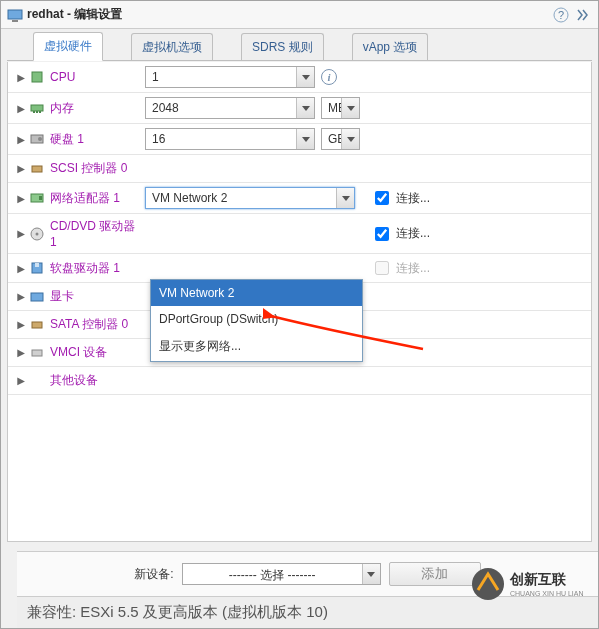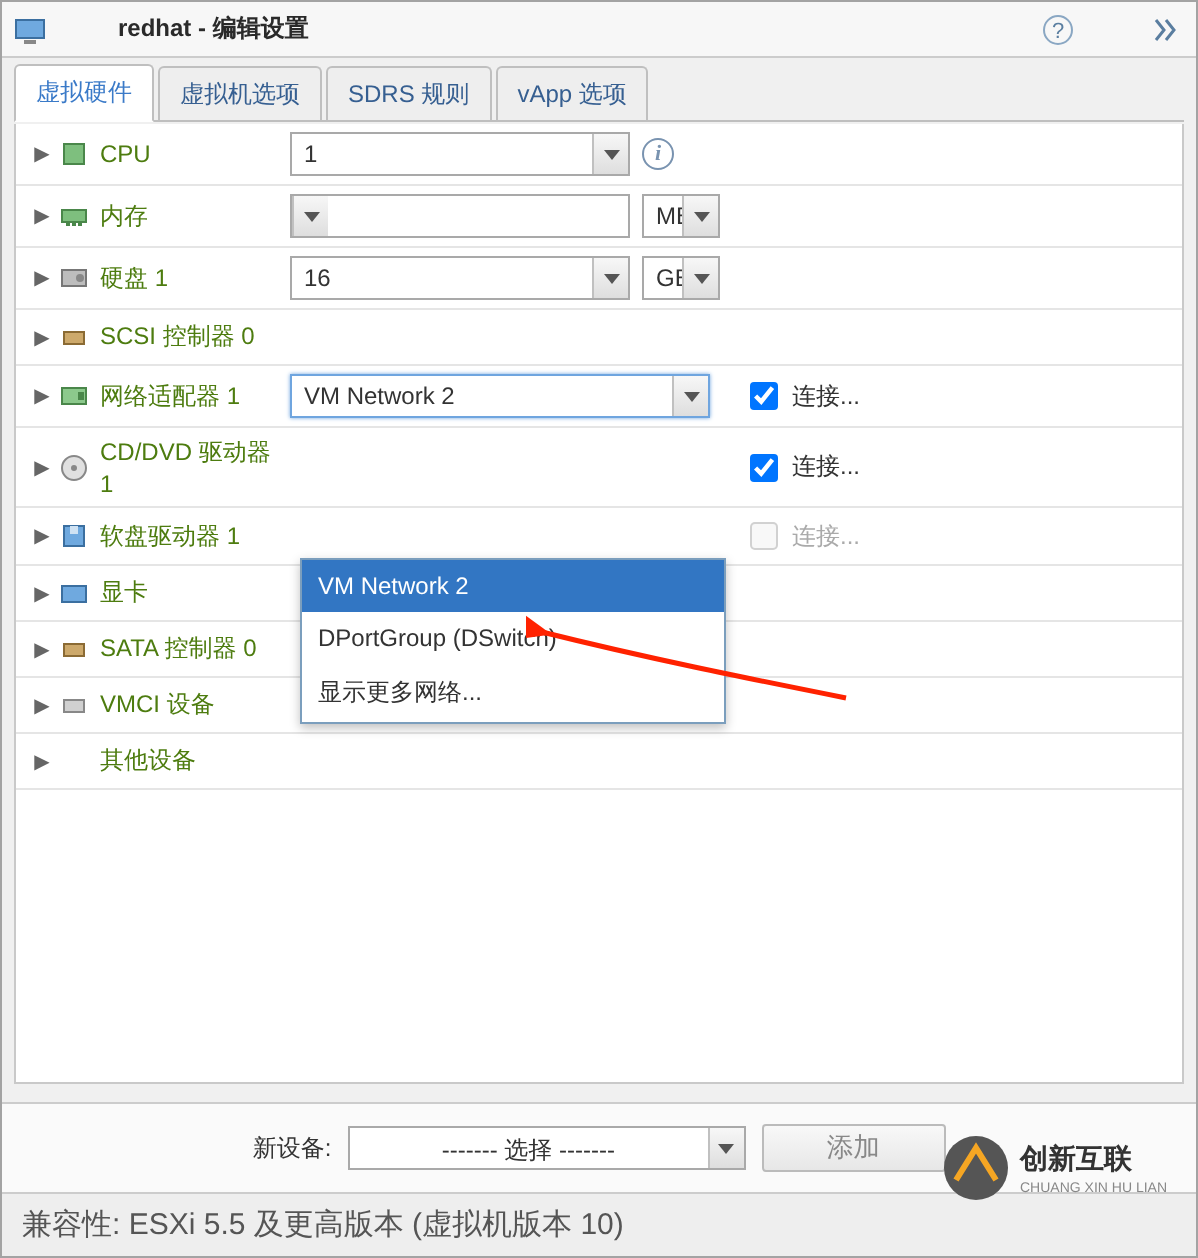--- a/index.html
+++ b/index.html
@@ -1,34 +1,34 @@
 <!DOCTYPE html>
 <html><head>
 <meta charset="utf-8">
 <style>
   * { box-sizing: border-box; }
   html, body { margin:0; padding:0; font-family: Arial, "Microsoft YaHei", sans-serif; font-size:12px; color:#333; background:#fff; }
   .window { width:599px; height:629px; position:relative; border:1px solid #a3a3a3; background:#f0f0f0; }
-  .titlebar { height:28px; display:flex; align-items:center; padding:0 6px; background:#f7f7f7; border-bottom:1px solid #ccc;gap:32px; }
+  .titlebar { height:28px; display:flex; align-items:center; padding:0 6px; background:#f7f7f7; border-bottom:1px solid #ccc; }
   .titlebar .ticon { width:16px; height:16px; margin-right:4px; display:flex; align-items:center; justify-content:center; }
   .titlebar .title { font-weight:bold; color:#2a2a2a; }
   .titlebar .spacer { flex:1; }
   .titlebar .help, .titlebar .expand { width:18px; height:18px; display:flex; align-items:center; justify-content:center; color:#5a7ea0; margin-left:4px; cursor:pointer; }
   
   .tabs { display:flex; align-items:flex-end; height:32px; padding:6px 6px 0 6px; gap:0; }
-  .tab { padding:5px 10px; border:1px solid #bfbfbf; border-bottom:none; background:#eee; cursor:pointer; border-radius:3px 3px 0 0; margin-right:2px; color:#365f91; }
+  .tab { padding:5px 10px; border:1px solid #bfbfbf; border-bottom:none; background:#eee; cursor:pointer; border-radius:3px 3px 0 0; margin-right:2px; color:#365f91;margin-left:26px; }
   .tab.active { background:#fff; color:#3a7ac8; border-bottom:1px solid #fff; position:relative; z-index:2; }
   .tabline { height:1px; background:#bfbfbf; margin:0 6px; position:relative; top:-1px; z-index:1; }
   
   .panel { flex:1; background:#fff; margin:0 6px 6px 6px; border:1px solid #c9c9c9; border-top:none; height:480px; position:relative; overflow:hidden; }
   .rows { }
   .row { display:flex; align-items:center; border-bottom:1px solid #e5e5e5; padding:4px 6px; min-height:28px; }
   .expander { width:14px; color:#666; font-size:10px; cursor:pointer; text-align:center; }
   .hwicon { width:18px; height:16px; margin-right:4px; display:flex; align-items:center; justify-content:center; }
-  .hwlabel { width:95px; color:#4d7c0f; }
+  .hwlabel { width:95px; color:#a21caf; }
   .valcell { flex:1; display:flex; align-items:center; gap:6px; position:relative; }
   
   .combo { position:relative; display:flex; height:22px; border:1px solid #a9a9a9; background:#fff; }
   .combo .cval { flex:1; padding:3px 6px; white-space:nowrap; overflow:hidden; }
   .combo .carrow { width:18px; border-left:1px solid #c0c0c0; background:linear-gradient(#f7f7f7,#dedede); display:flex; align-items:center; justify-content:center; cursor:pointer; }
   .combo .carrow::after { content:""; width:0; height:0; border-left:4px solid transparent; border-right:4px solid transparent; border-top:5px solid #555; }
   .combo.w1 { width:170px; }
   .combo.w2 { width:39px; }
   .combo.wNet { width:210px; }
   .combo.wfooter { width:199px; }
@@ -37,21 +37,21 @@
   
   .chk { display:flex; align-items:center; gap:4px; margin-left:10px;}
   .chk input { width:14px; height:14px; }
   
   .dropdown { position:absolute; left:142px; top:217px; width:213px; background:#fff; border:1px solid #7b9ebd; box-shadow:0 2px 5px rgba(0,0,0,0.25); z-index:10; }
   .dropdown .ditem { padding:6px 8px; cursor:pointer; }
   .dropdown .ditem.sel { background:#3276c3; color:#fff; }
   
   .arrow-annot { position:absolute; left:255px; top:232px; z-index:11; pointer-events:none; }
   
-  .footer { position:absolute; left:0; right:0; bottom:0; }
+  .footer { position:absolute; left:16px; right:0; bottom:0; }
   .newdev { display:flex; align-items:center; justify-content:center; gap:8px; padding:10px 0; border-top:1px solid #ccc; background:#fafafa; }
   .addbtn { width:92px; height:24px; border:1px solid #bbb; background:linear-gradient(#f8f8f8,#e7e7e7); color:#888; border-radius:2px; cursor:default; }
   .compat { padding:6px 10px; background:#eee; border-top:1px solid #ccc; color:#555; font-size:15px; }
   .watermark { position:absolute; right:0; bottom:24px; z-index:20; pointer-events:none; }
   
   .netcombo-highlight { border:1px solid #6fa5df; box-shadow:0 0 2px #6fa5df; }
 </style>
 </head>
 <body>
 
@@ -113,20 +113,21 @@
             <svg width="14" height="14">
               <rect x="1" y="4" width="12" height="6" fill="#7ebf7e" stroke="#4a874a"></rect>
               <rect x="3" y="10" width="2" height="2" fill="#4a874a"></rect>
               <rect x="6" y="10" width="2" height="2" fill="#4a874a"></rect>
               <rect x="9" y="10" width="2" height="2" fill="#4a874a"></rect>
             </svg>
           </span>
         <span class="hwlabel">内存</span>
         <div class="valcell">
           <div class="combo w1">
+            <div class="cval">2048</div>
               <div class="carrow"></div>
           </div>
           <div class="combo w2">
             <div class="cval">MB</div>
               <div class="carrow"></div>
           </div>
         </div>
       </div>
 
       <div class="row">

